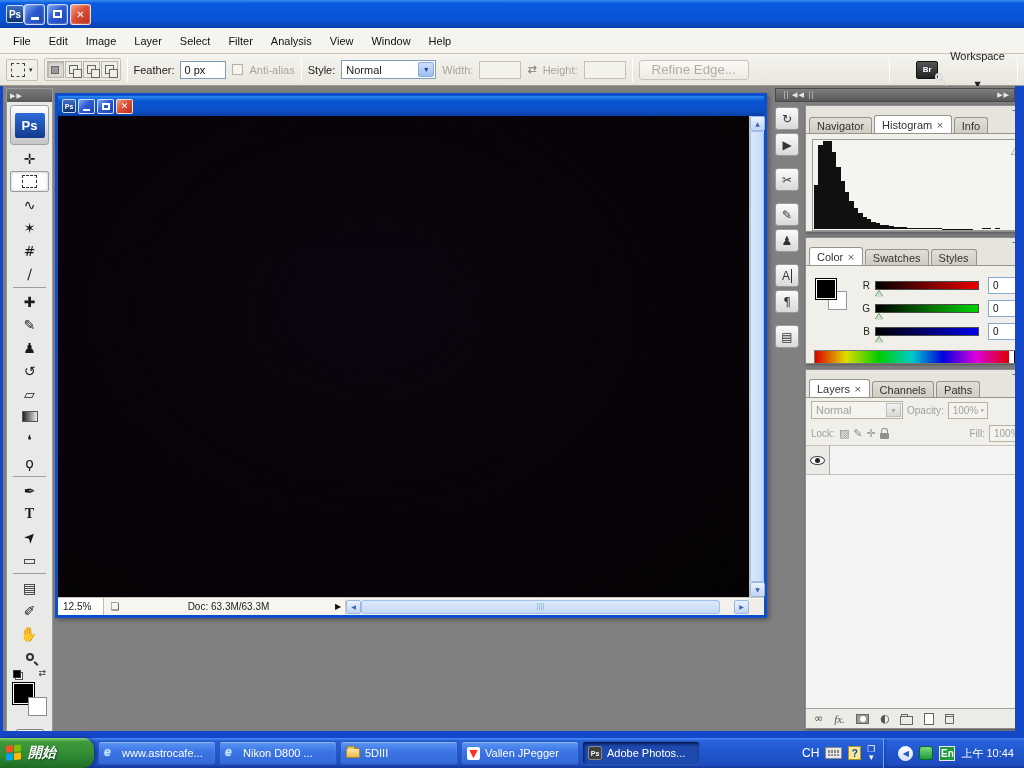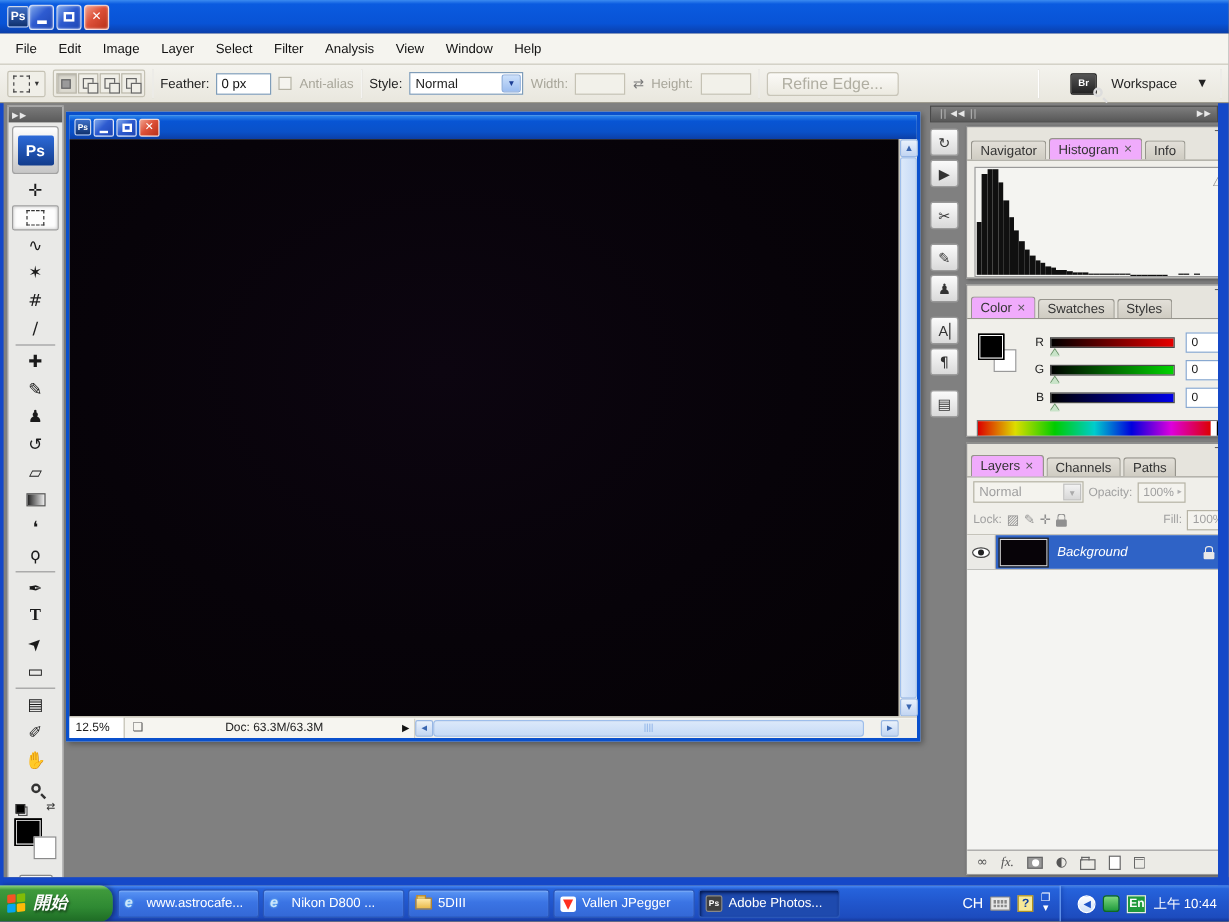--- a/index.html
+++ b/index.html
@@ -35,21 +35,21 @@
   .checkbox { width:11px; height:11px; border:1px solid #B5B2A4; background:#F5F4EF; display:inline-block; }
   .dim-label { color:#A8A69A; }
   .xp-select { height:19px; background:#fff; border:1px solid #7F9DB9; display:flex; align-items:center; width:95px; position:relative; padding-left:4px; }
   .xp-select .arr { position:absolute; right:1px; top:1px; bottom:1px; width:16px; background:linear-gradient(#CCE0FA,#9DBEF0); border:1px solid #88AADB; border-radius:2px; color:#1C3E94; font-size:8px; display:flex; align-items:center; justify-content:center; }
   .refine-btn { height:20px; padding:0 12px; border:1px solid #C8C5B8; border-radius:3px; color:#B0AEA2; background:linear-gradient(#FBFAF7,#ECEAE1); }
   .br-btn { width:22px; height:18px; background:linear-gradient(#555,#222); border:1px solid #111; border-radius:2px; color:#fff; font-size:8px; font-weight:bold; display:flex; align-items:center; justify-content:center; position:relative;margin-left:20px; }
   .mag { width:8px; height:8px; border:2px solid #333; border-radius:50%; position:relative; display:inline-block; }
   .mag::after { content:""; position:absolute; width:2px; height:5px; background:#333; left:7px; top:6px; transform:rotate(-45deg); }
   .br-btn .mag { position:absolute; right:-6px; bottom:-3px; border-color:#ddd; }
   .br-btn .mag::after { background:#ddd; }
-  .workspace-dd { display:flex; align-items:center; gap:18px; font-size:11px; color:#222; padding:0 6px; }
+  .workspace-dd { display:flex; align-items:center; gap:18px; font-size:11px; color:#222; padding:0 6px;flex-direction:column; }
 
   
   .workspace { position:absolute; top:86px; left:0; right:0; bottom:30px; background:#808080; border-left:3px solid #1548C8; border-right:9px solid #1548C8; border-bottom:7px solid #1548C8; overflow:hidden; }
 
   
   .toolbox { position:absolute; left:3px; top:2px; bottom:0; width:47px; background:#E9E9E7; border:1px solid #9A9A9A; border-bottom:none; display:flex; flex-direction:column; overflow:hidden; }
   .pal-header { height:13px; background:linear-gradient(#7A7A7A,#5A5A5A); color:#E8E8E8; font-size:7px; display:flex; align-items:center; padding:0 3px; flex:none; letter-spacing:1px; }
   .ps-card { margin:3px 3px 2px; height:40px; background:linear-gradient(#FEFEFE,#C6C6C6); border:1px solid #A2A2A2; border-radius:3px; display:flex; align-items:center; justify-content:center; flex:none; }
   .ps-card-logo { width:30px; height:25px; background:linear-gradient(#2D6AD8,#123C8C); border-radius:2px; color:#fff; font-weight:bold; font-size:13px; display:flex; align-items:center; justify-content:center; }
   .tool { height:23px; flex:none; display:flex; align-items:center; justify-content:center; color:#1a1a1a; font-size:14px; line-height:1; cursor:default; position:relative; }
@@ -102,21 +102,21 @@
   .icon-strip { width:26px; flex:none; display:flex; flex-direction:column; gap:3px; padding-top:5px; }
   .strip-btn { width:24px; height:23px; background:linear-gradient(#FBFBFB,#D9D9D9); border:1px solid #9A9A9A; border-radius:3px; display:flex; align-items:center; justify-content:center; font-size:12px; color:#333; }
   .strip-gap { height:6px; }
   .panels { flex:1; display:flex; flex-direction:column; gap:5px; padding:3px 2px 2px 4px; min-height:0; }
   .pgroup { background:#E6E4DD; border:1px solid #8E8E8E; box-shadow:1px 1px 3px rgba(0,0,0,.35); position:relative; padding-top:9px; display:flex; flex-direction:column; }
   .pg-min { position:absolute; top:0; right:15px; font-size:9px; color:#444; line-height:9px; }
   .pg-close { position:absolute; top:0; right:3px; font-size:9px; color:#444; line-height:9px; }
   .pg-menu { position:absolute; top:11px; right:2px; font-size:8px; color:#333; z-index:3; }
   .tabs { display:flex; align-items:flex-end; height:19px; padding-left:3px; border-bottom:1px solid #96948C; flex:none; }
   .tab { height:16px; display:flex; align-items:center; gap:4px; padding:0 7px; font-size:11px; color:#333; background:linear-gradient(#E2DFD8,#CFCCC2); border:1px solid #96948C; border-bottom:none; border-radius:3px 3px 0 0; margin-right:2px; white-space:nowrap; }
-  .tab.active { background:#f0abfc; height:18px; position:relative; z-index:2;justify-content:flex-end; }
+  .tab.active { background:#ffffff; height:18px; position:relative; z-index:2;justify-content:flex-end; }
   .tab .tabx { font-size:9px; color:#555; }
   .pg-content { background:#F0EFEA; flex:1; min-height:0; position:relative; }
 
   
   .histo-box { margin:5px 6px 6px; height:92px; background:#F4F4F1; border:1px solid #9a9a9a; position:relative; }
   .histo-bars { position:absolute; inset:1px; display:flex; align-items:flex-end; }
   .histo-bars div { flex:1; background:#101010; }
   .warn { position:absolute; top:4px; right:6px; color:#8a8a8a; font-size:12px; }
 
   
@@ -618,25 +618,20 @@
                 <span>100%</span>
                 <span class="sp g">▸</span>
               </div>
             </div>
             <div class="layers-list">
               <div class="list-main">
                 <div class="layer-row">
                   <div class="eye-cell">
                       <span class="eye-icon"></span>
                     </div>
-                  <div class="layer-sel">
-                    <span class="layer-thumb"></span>
-                    <span class="layer-name">Background</span>
-                    <span class="lock-shape layer-lock"></span>
-                  </div>
                 </div>
               </div>
               <div class="list-scroll">
                 <div class="scroll-arrow g">▲</div>
                 <div class="scroll-arrow g">▼</div>
               </div>
             </div>
             <div class="layers-footer">
               <span class="g">∞</span>
               <span class="fx-label">fx.</span>

